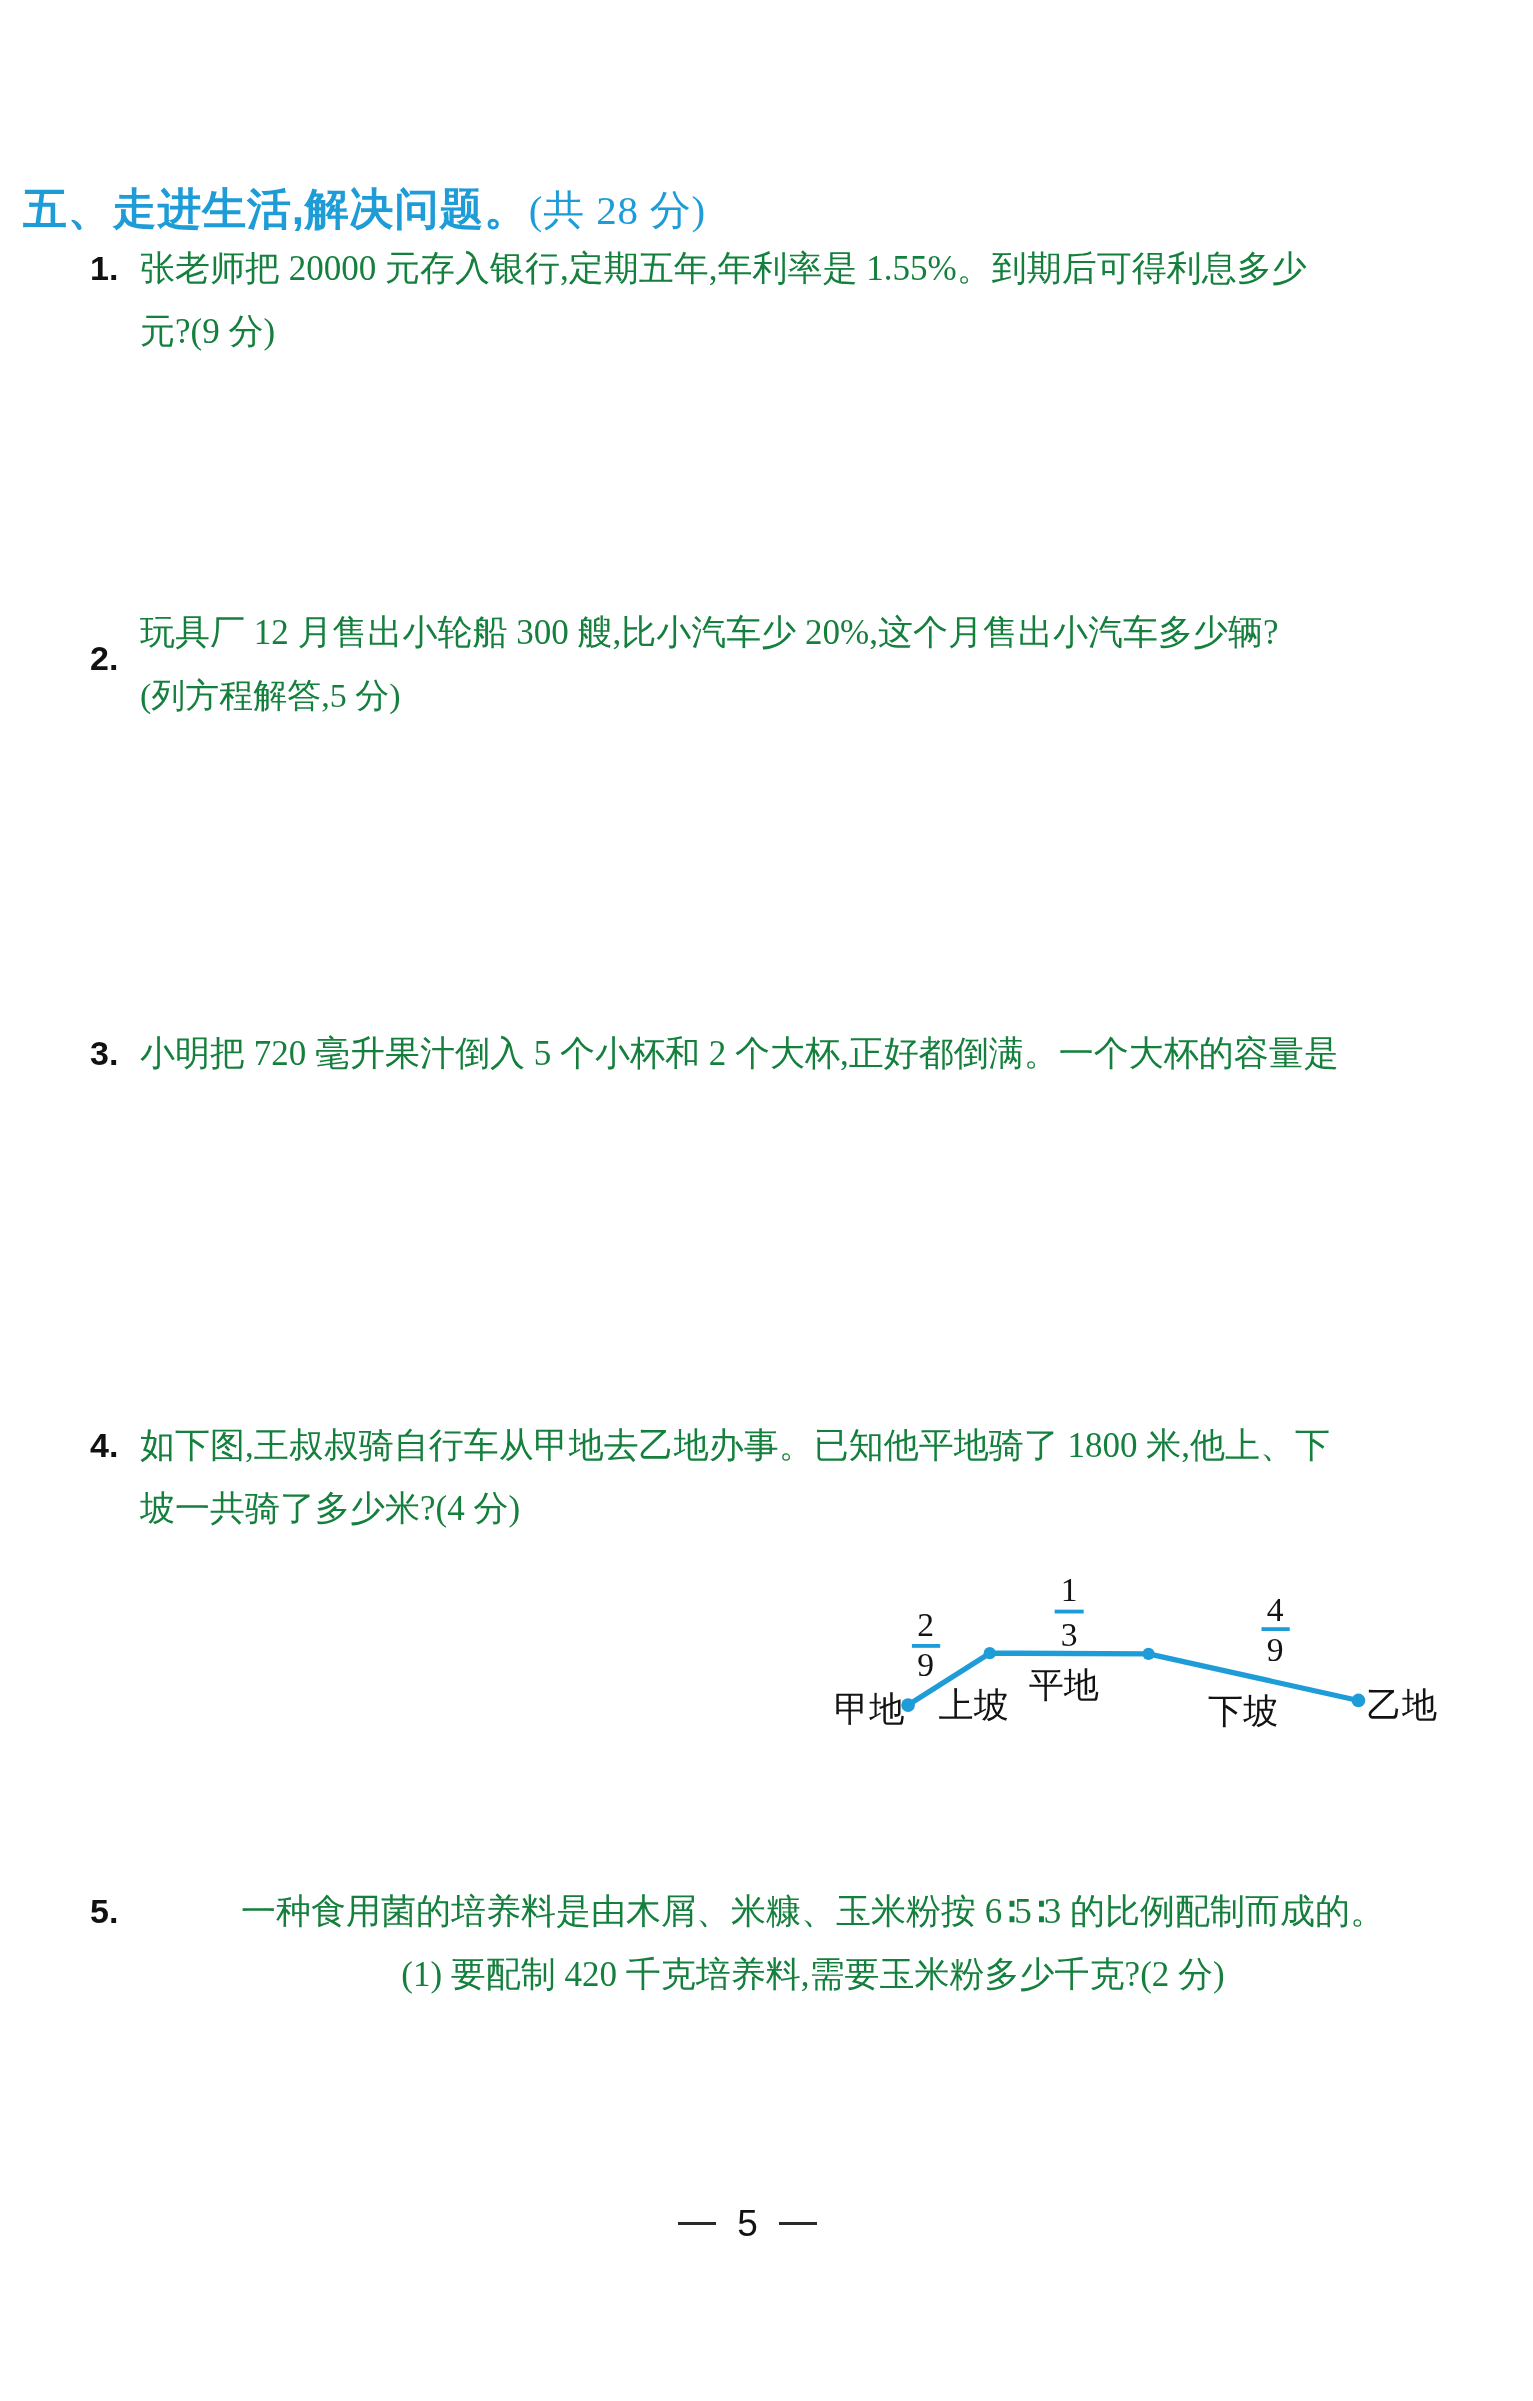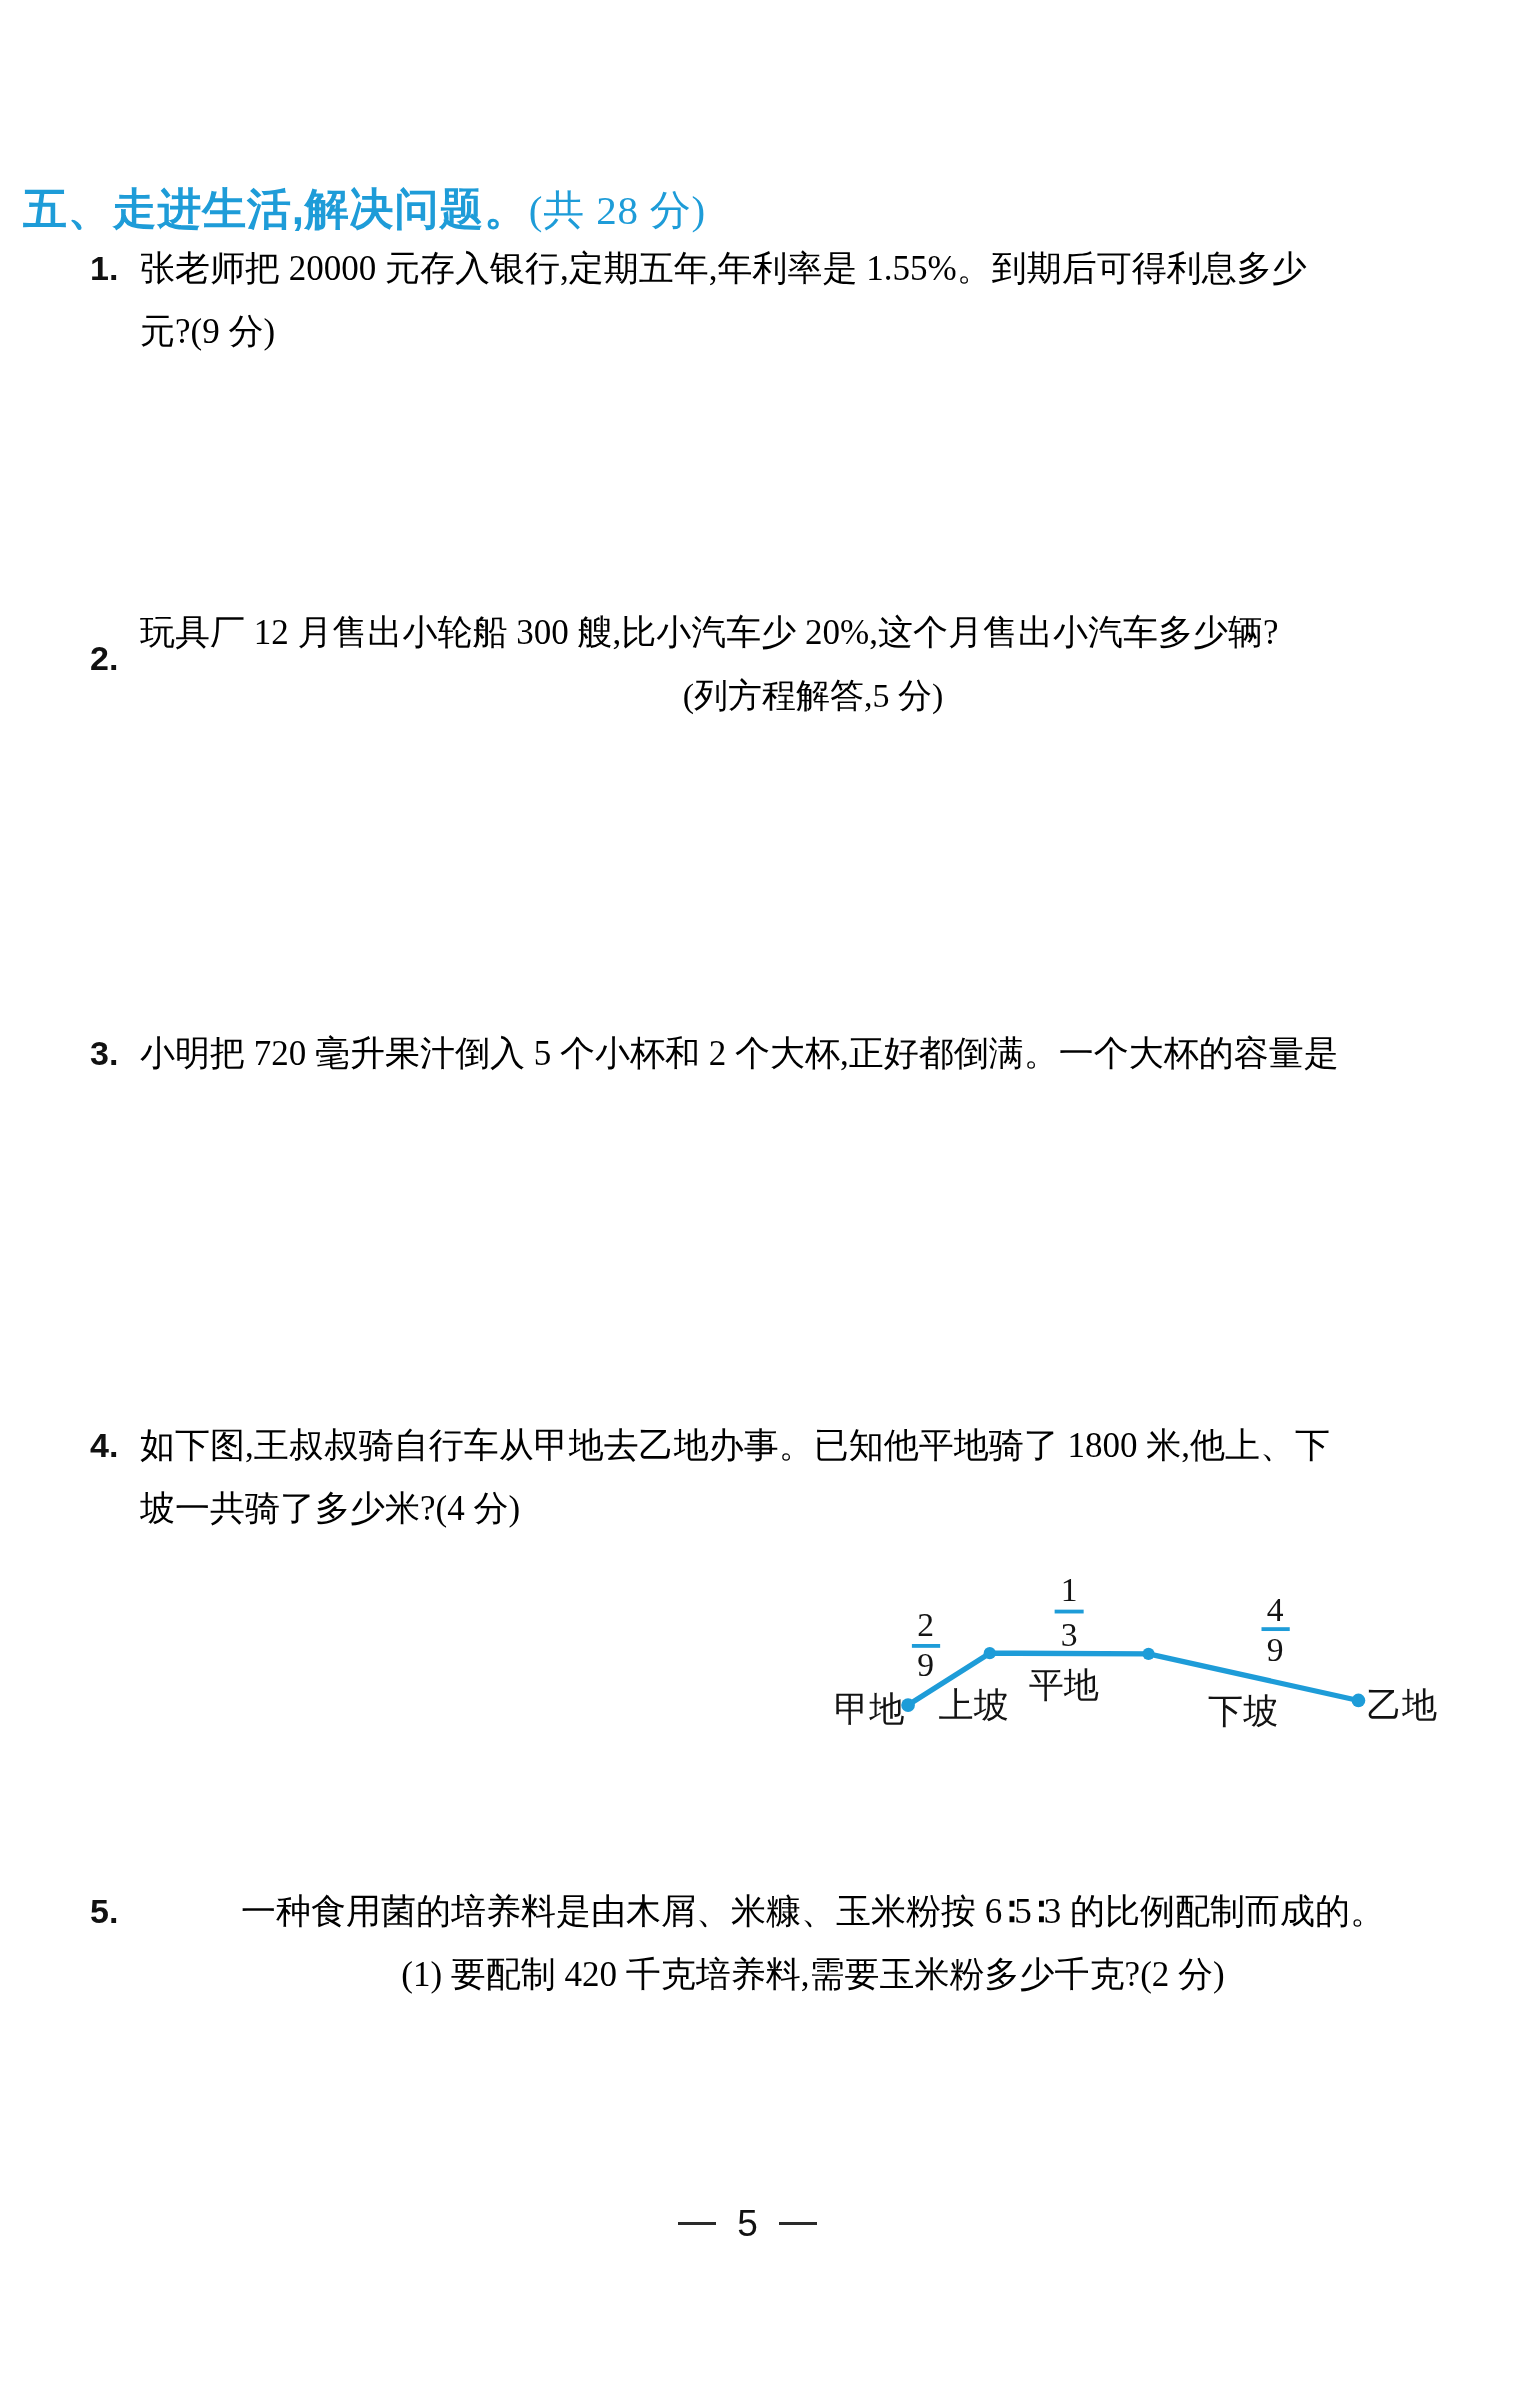--- a/index.html
+++ b/index.html
@@ -42,24 +42,24 @@
     font-size:34px;
     line-height:63px;
     color:#111;
   }
   .q-text {
     position:absolute;
     left:140px;
     width:1346px;
     font-size:35px;
     line-height:63px;
-    color:#000000;
+    color:#15803d;
   }
   .q-text .line { white-space:nowrap; }
-  .q-text .line.kai { font-size:34px;text-align:center; }
+  .q-text .line.kai { font-size:34px; }
   
   .route-diagram {
     position:absolute;
     left:803px;
     top:1544px;
     width:688px;
     height:229px;
   }
   .route-diagram text {
     font-family:"Liberation Serif","DejaVu Serif",serif;

